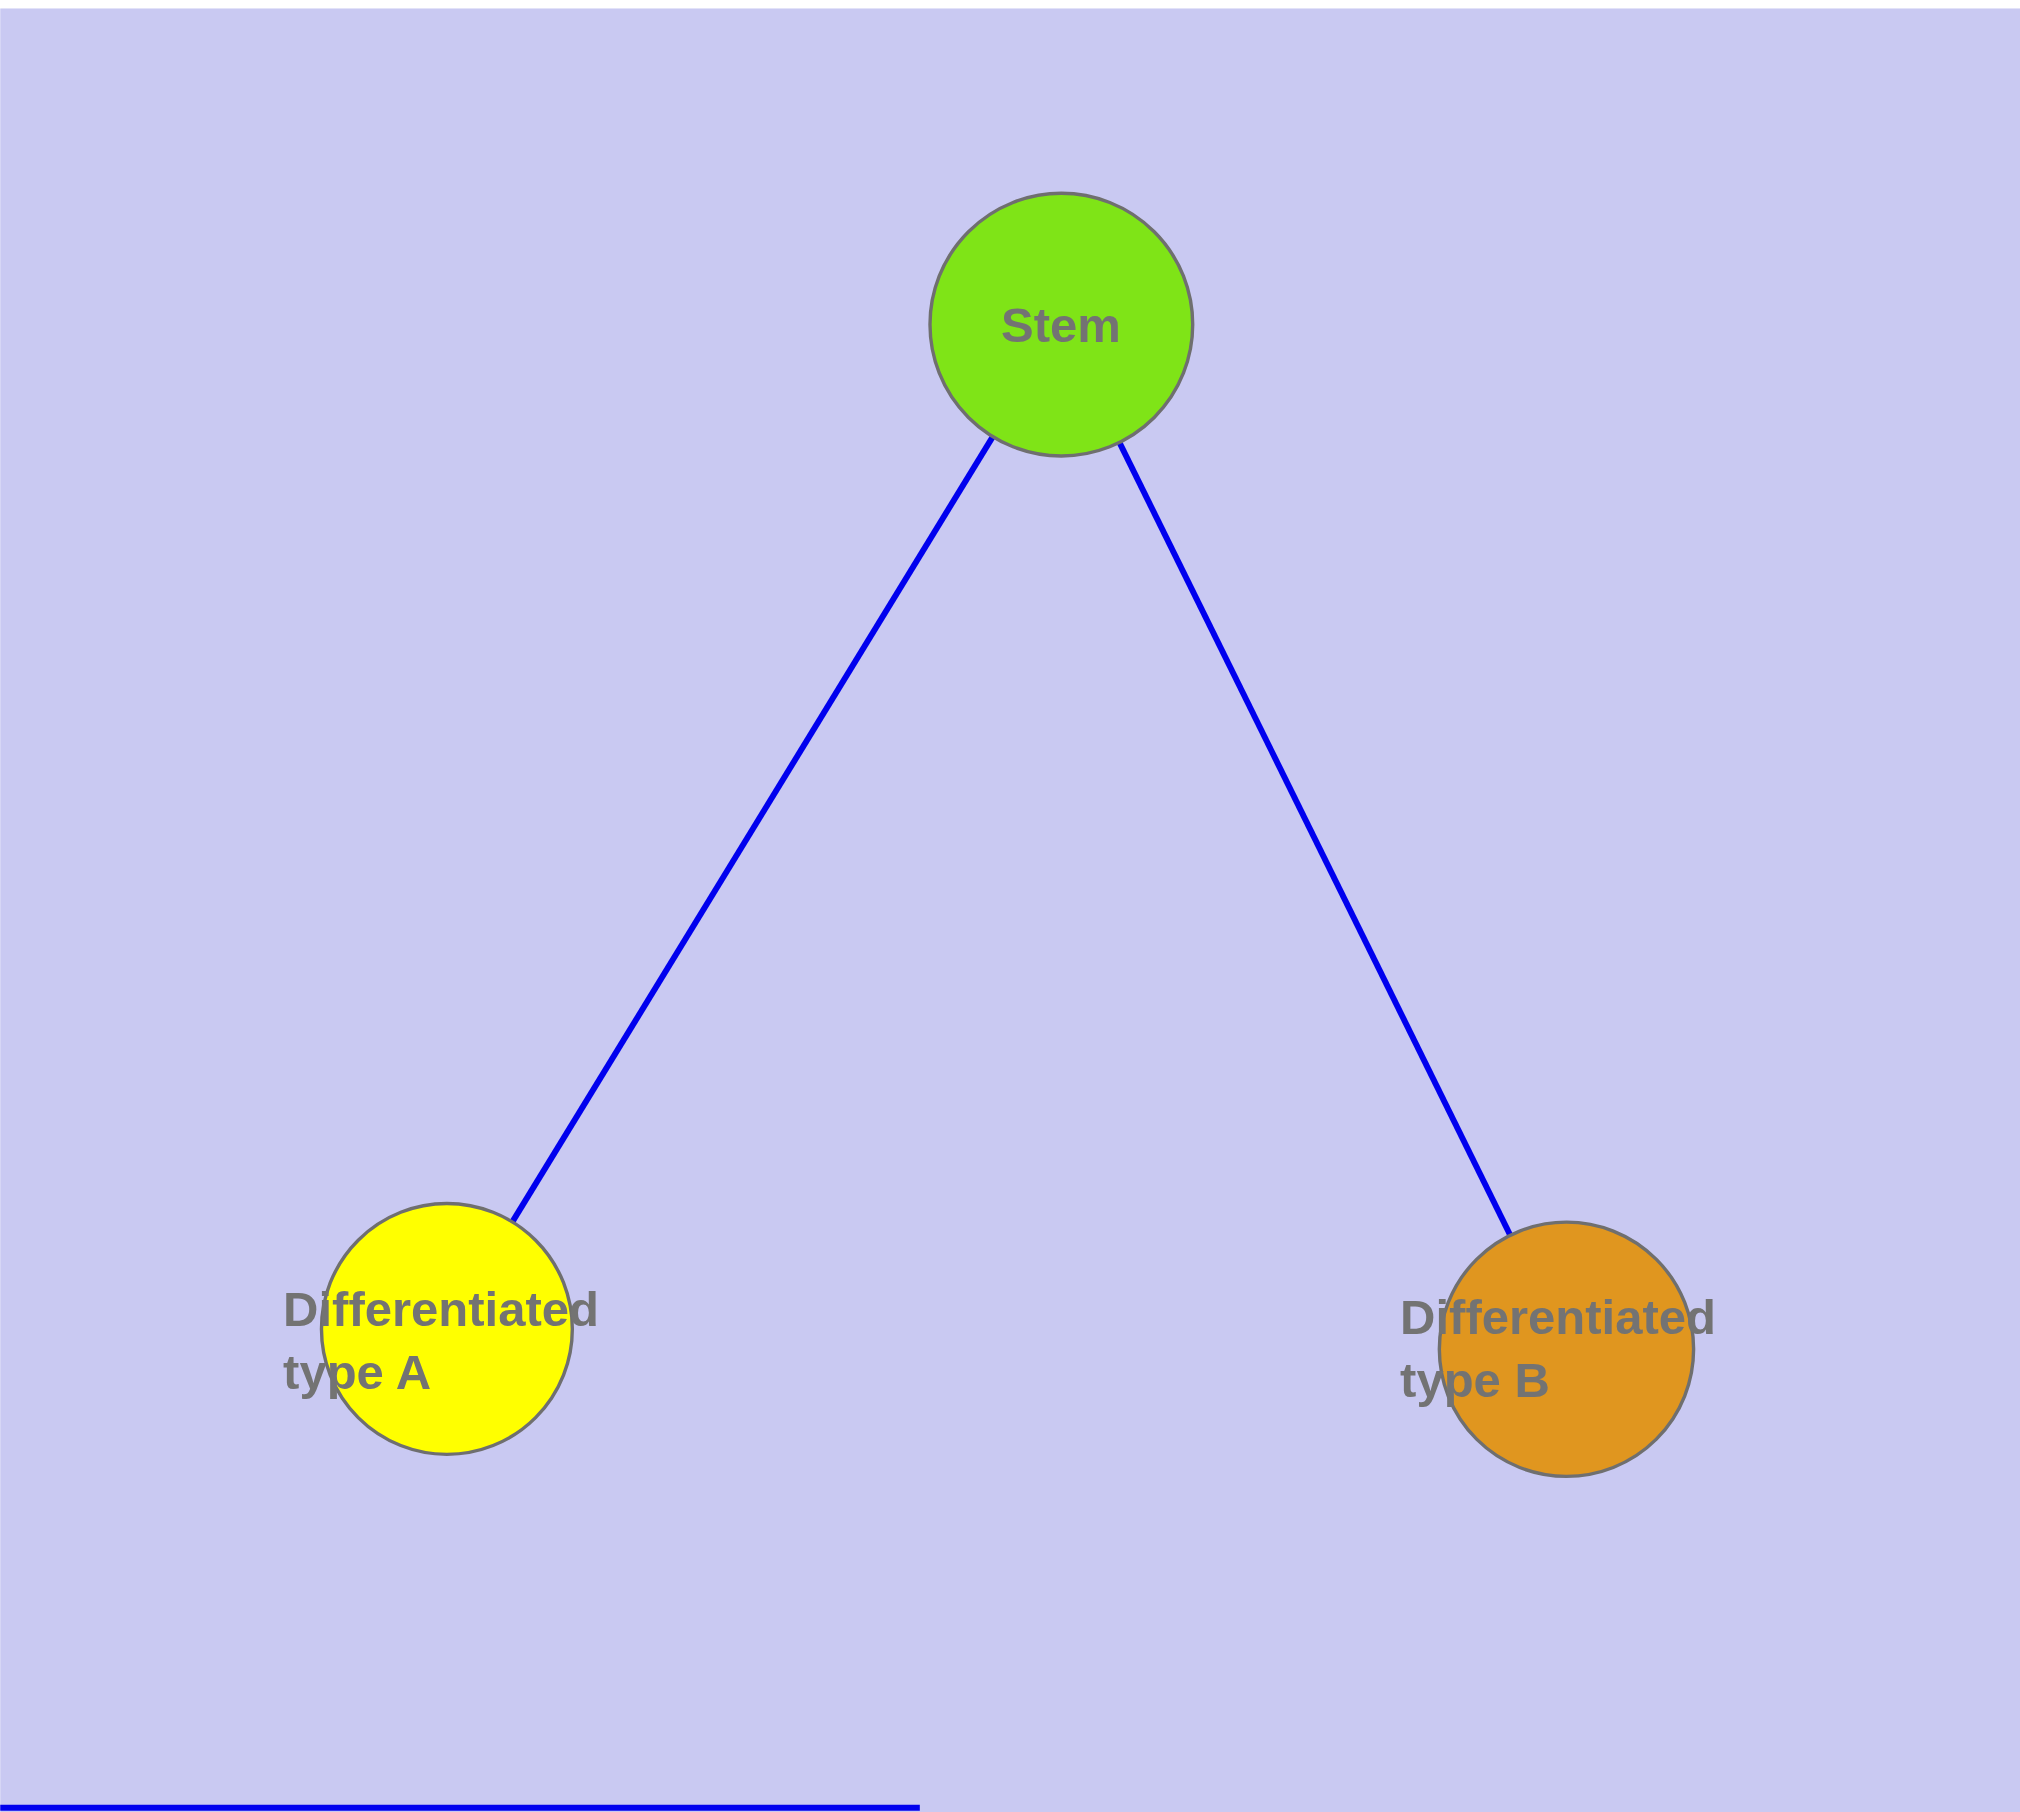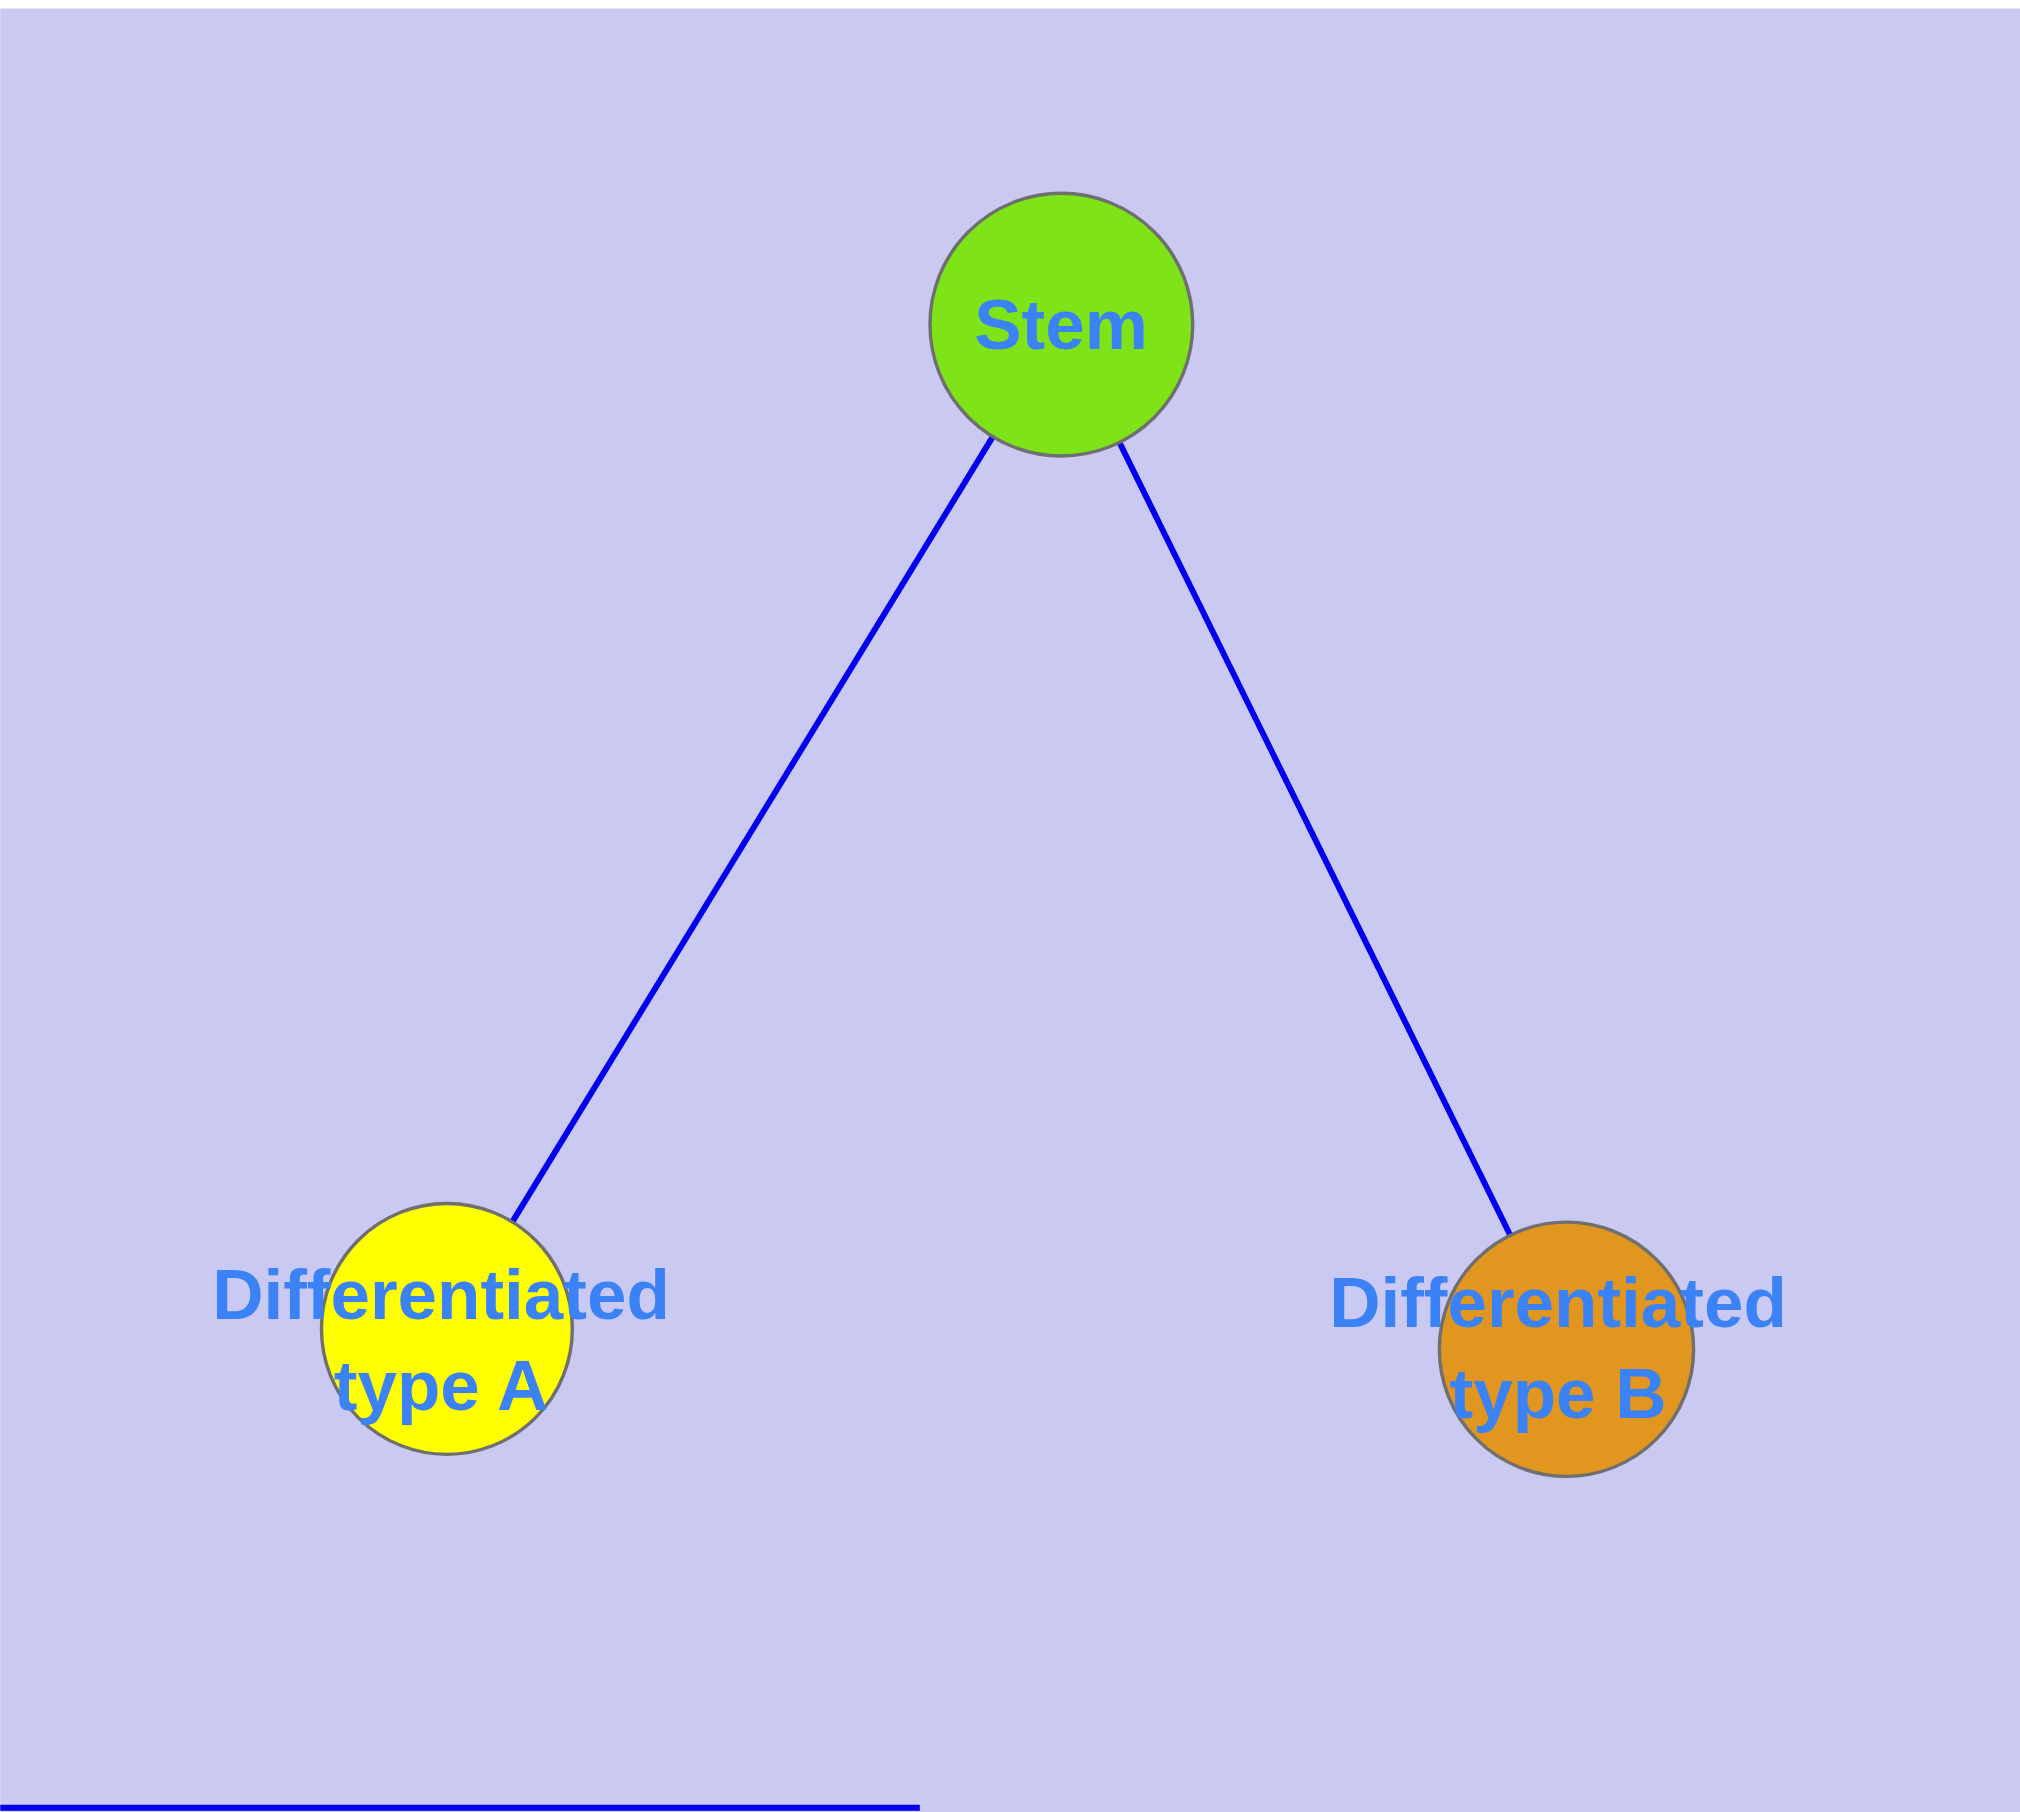--- a/index.html
+++ b/index.html
@@ -26,24 +26,23 @@
     stroke-width: 4px;
   }
   .edge-line {
     stroke-width: 7px;
     fill: none;
   }
   .node-label {
     position: absolute;
     transform: translate(-50%, -50%);
     font-weight: bold;
-    font-size: 71px;
+    font-size: 49px;
     line-height: 1.28;
-    color: #3b82f6;
-    text-align: center;
+    color: #737373;
     white-space: pre-line;
     pointer-events: none;
   }
 </style>
 </head>
 <body>
 
 <svg class="diagram-svg" viewBox="0 0 2384 2138" xmlns="http://www.w3.org/2000/svg">
 
   <rect x="0" y="10" width="2384" height="2128" fill="#c9c9f2"></rect>

